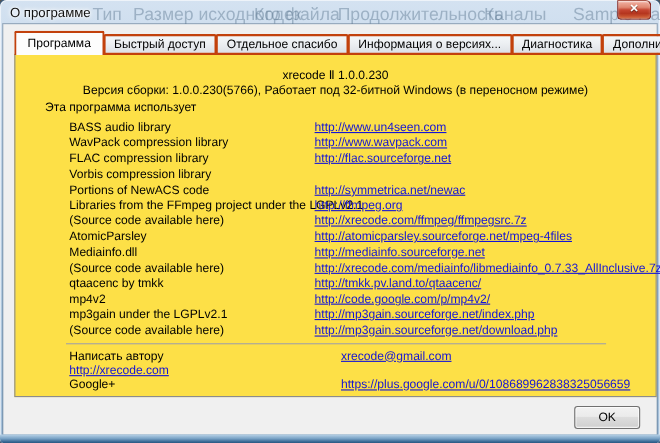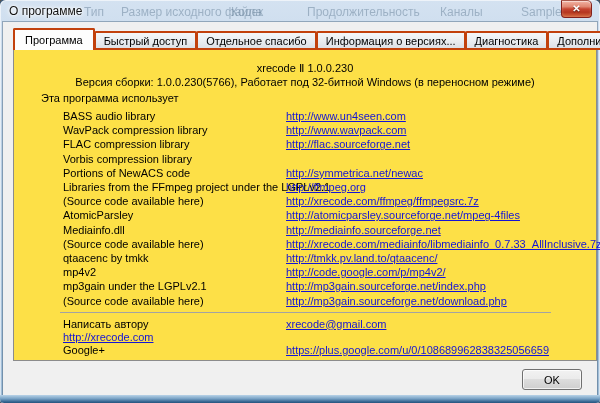--- a/index.html
+++ b/index.html
@@ -15,21 +15,21 @@
     background:linear-gradient(180deg,#b9d3e8 0%,#7aa3c6 45%,#3c6b96 80%,#24537d 100%);
     border-radius:0 0 4px 4px;
   }
   
   .titlebar{position:absolute;left:0;top:0;right:0;height:22px;}
   .title{
     position:absolute;left:9px;top:4px;font-size:12px;color:#111;
     text-shadow:0 0 4px #fff,0 0 2px #fff,0 0 6px #fff;white-space:nowrap;
   }
   .bg-header{
-    position:absolute;top:5px;font-size:12px;color:#5d7891;opacity:.45;
+    position:absolute;top:5px;font-size:16px;color:#5d7891;opacity:.45;
     filter:blur(.4px);white-space:nowrap;pointer-events:none;
   }
   .close-btn{
     position:absolute;left:561px;top:0;width:31px;height:18px;
     border:1px solid #83201a;border-top:1px solid #a8574b;
     border-radius:0 5px 4px 4px;box-sizing:border-box;
     background:linear-gradient(180deg,#f2b1a2 0%,#e08873 35%,#c64531 50%,#b5351f 70%,#d4673a 100%);
     box-shadow:inset 0 1px 0 rgba(255,255,255,.45), inset 0 0 3px rgba(255,255,255,.25);
     color:#fff;text-align:center;line-height:15px;font-size:10px;font-weight:bold;
     text-shadow:0 1px 1px rgba(0,0,0,.55);cursor:pointer;
@@ -56,21 +56,21 @@
     position:absolute;left:10px;top:27px;width:584px;height:312px;
     background:#fde047;border:1px solid #8c8c8c;box-sizing:border-box;z-index:2;
   }
   .app-title{position:absolute;left:0;right:0;top:12px;text-align:center;white-space:nowrap;}
   .build-info{position:absolute;left:0;right:0;top:26px;text-align:center;white-space:nowrap;}
   .uses-heading{position:absolute;left:27px;top:42px;white-space:nowrap;text-align:right;}
   .lib-list{position:absolute;left:49px;top:59px;right:6px;}
   .lib-row{display:flex;height:14.2px;align-items:center;}
   .lib-label{width:223px;flex:none;white-space:nowrap;overflow:visible;}
   .contact-list{position:absolute;left:49px;top:267px;right:6px;}
-  .contact-row{display:flex;height:13.2px;align-items:center;}
+  .contact-row{display:flex;height:13.2px;align-items:center;gap:24px;}
   a.link{
     color:var(--link-color,#1414d6);text-decoration:underline;white-space:nowrap;cursor:pointer;
   }
   .separator{position:absolute;left:46px;top:262px;width:491px;border-top:1px solid #a3a3a3;}
   
   .ok-btn{
     position:absolute;left:519px;top:347px;width:60px;height:21px;box-sizing:border-box;
     border:1px solid #707070;border-radius:3px;
     background:linear-gradient(180deg,#f2f2f2 0%,#ebebeb 45%,#dddddd 50%,#cfcfcf 100%);
     box-shadow:inset 0 0 0 1px rgba(255,255,255,.7);

